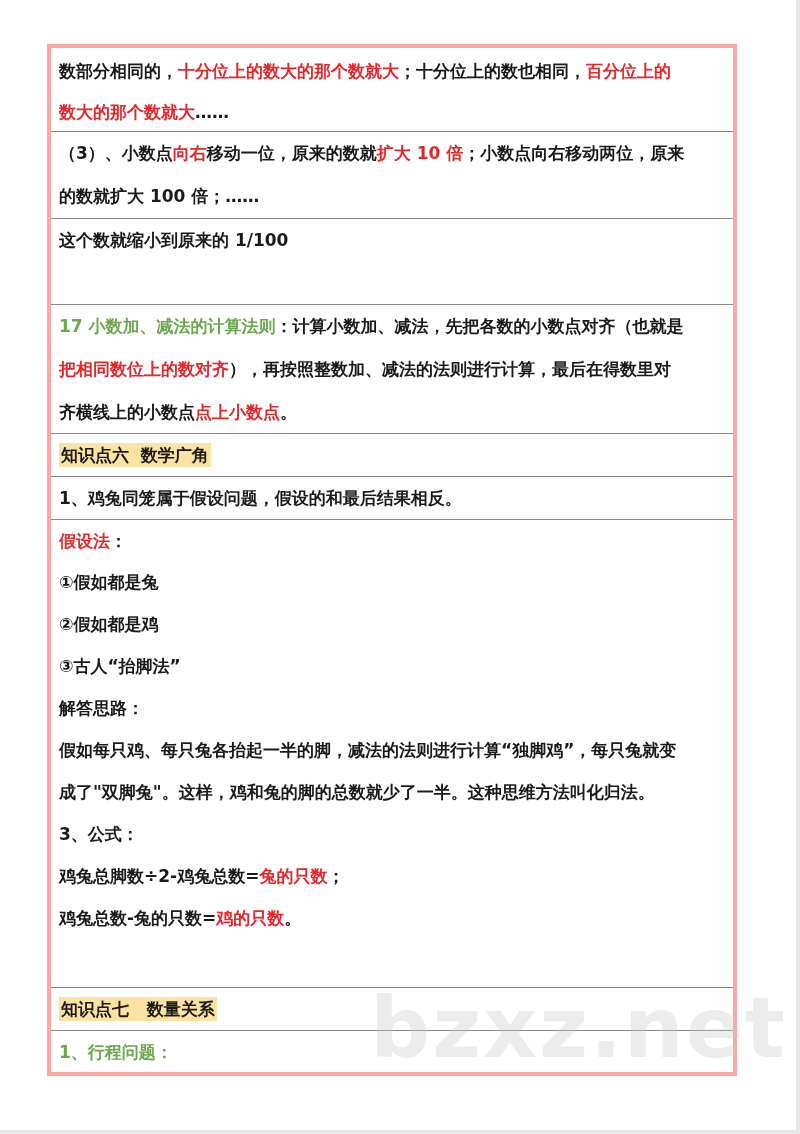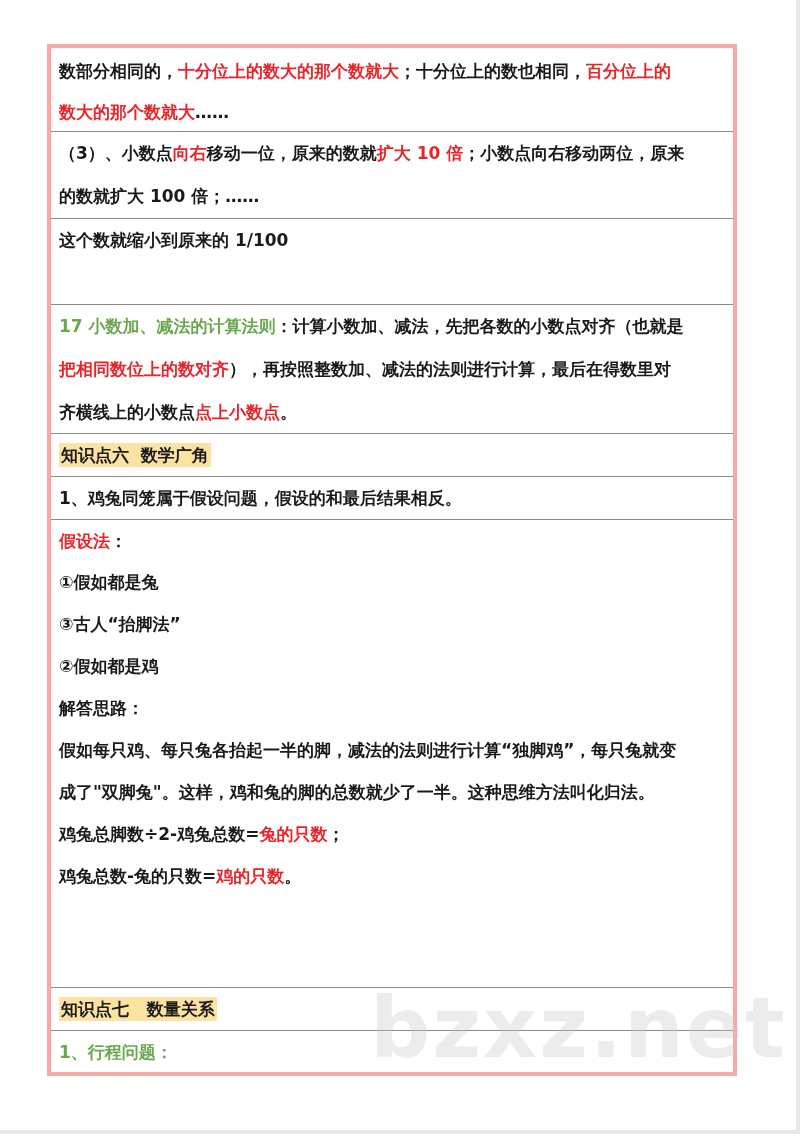--- a/index.html
+++ b/index.html
@@ -132,33 +132,36 @@
     </div>
 
     <div class="row r7">
       <div class="line">
         <span class="red">假设法</span><span>：</span>
       </div>
       <div class="line">
         <span>①假如都是兔</span>
       </div>
       <div class="line">
-        <span>③古人“抬脚法”</span>
+        <span>②假如都是鸡</span>
       </div>
       <div class="line">
-        <span>②假如都是鸡</span>
+        <span>③古人“抬脚法”</span>
       </div>
       <div class="line">
         <span>解答思路：</span>
       </div>
       <div class="line">
         <span>假如每只鸡、每只兔各抬起一半的脚，减法的法则进行计算“独脚鸡”，每只兔就变</span>
       </div>
       <div class="line">
         <span>成了"双脚兔"。这样，鸡和兔的脚的总数就少了一半。这种思维方法叫化归法。</span>
+      </div>
+      <div class="line">
+        <span>3、公式：</span>
       </div>
       <div class="line">
         <span>鸡兔总脚数÷2-鸡兔总数=</span><span class="red">兔的只数</span><span>；</span>
       </div>
       <div class="line">
         <span>鸡兔总数-兔的只数=</span><span class="red">鸡的只数</span><span>。</span>
       </div>
     </div>
 
     <div class="row r8">

